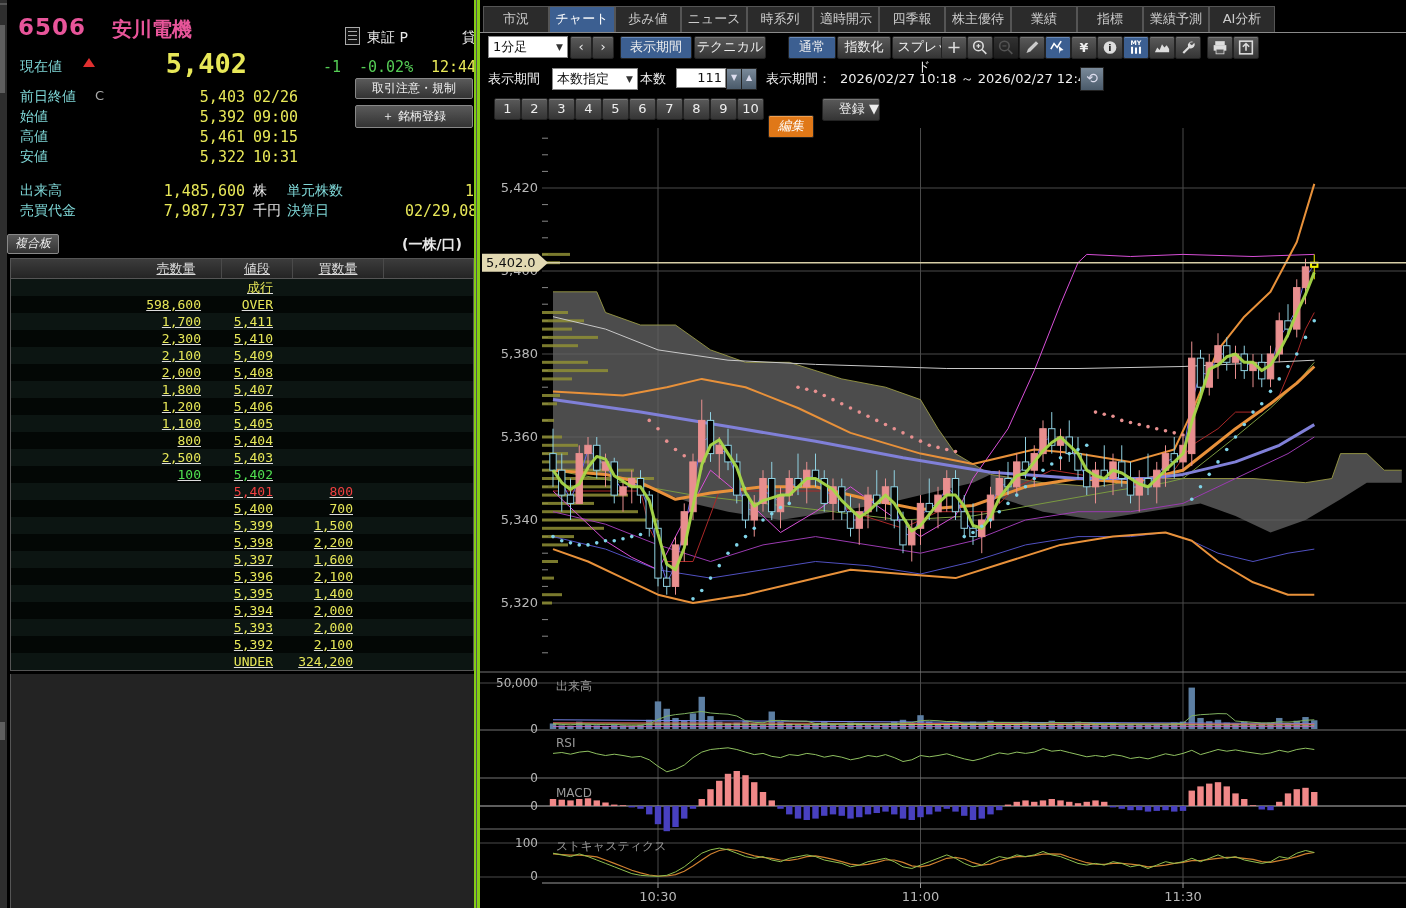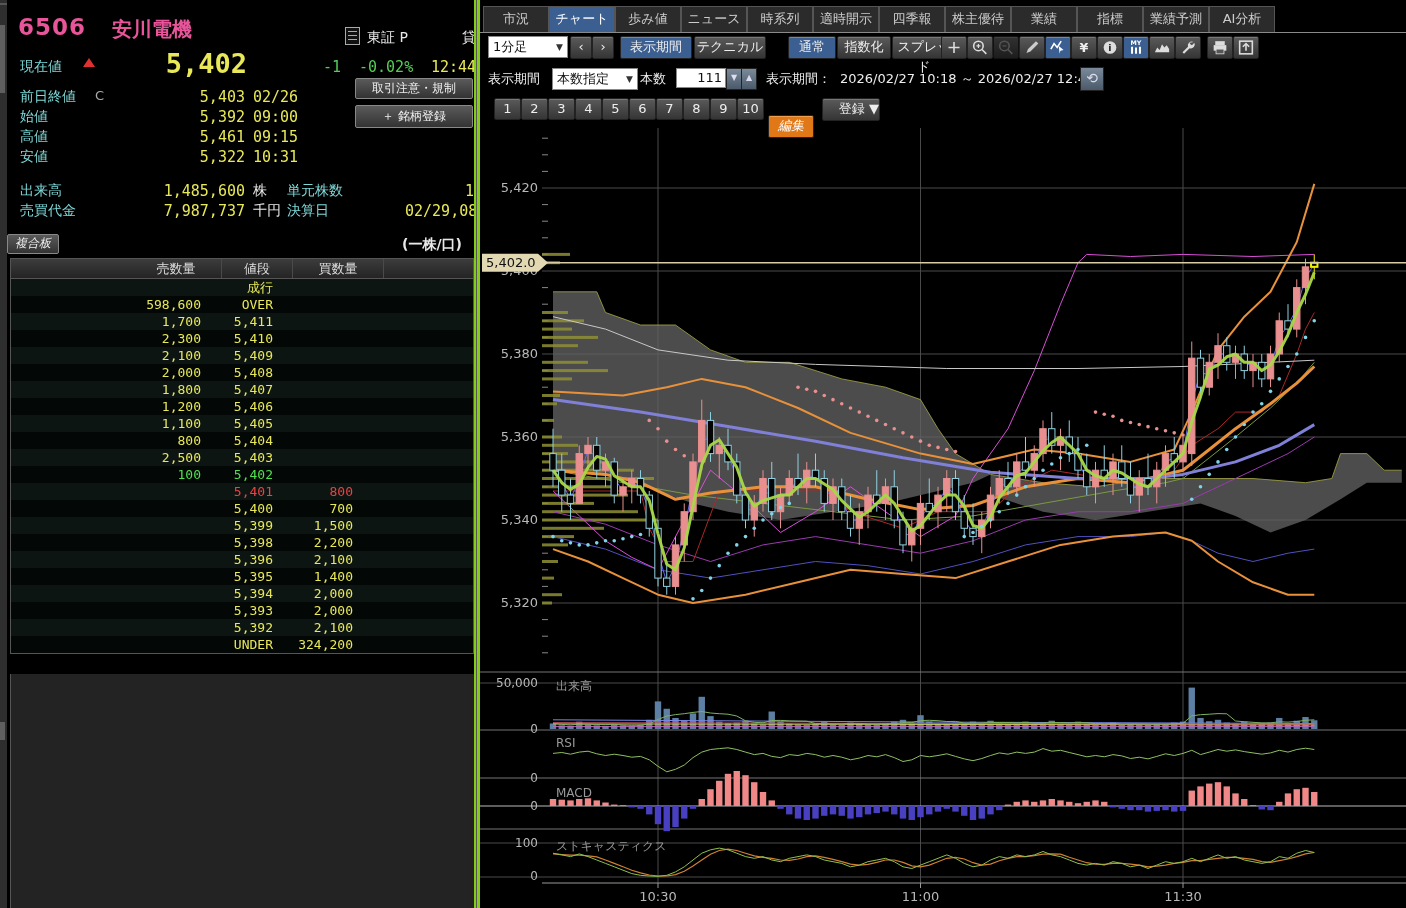--- a/index.html
+++ b/index.html
@@ -28,21 +28,21 @@
   .fld-label{font-size:14px;}
   .row-val{text-align:right;font-size:15px;}
   .btn{background:linear-gradient(#5a5a5a,#333);border:1px solid #888;color:#eee;
        font-size:12px;text-align:center;line-height:19px;border-radius:2px;cursor:pointer;}
   .big-price{font-size:27px;font-weight:bold;text-align:right;}
   .tri-up{width:0;height:0;border-left:6px solid transparent;border-right:6px solid transparent;
           border-bottom:9px solid #e03030;}
   .composite{left:0;top:234px;width:50px;height:18px;font-size:12px;line-height:17px;font-style:italic;}
   .unit-note{left:395px;top:236px;font-size:14px;font-weight:bold;}
   
-  .board{left:3px;top:258px;width:462px;border:1px solid #555;background:#000;font-size:13px;}
+  .board{left:3px;top:258px;width:462px;border:1px solid #555;background:#000;font-size:13px;text-decoration:underline;}
   .board-head{display:flex;height:19px;background:linear-gradient(#3c3c3c,#242424);
               border-bottom:1px solid #555;color:#ddd;}
   .board-head span{line-height:19px;text-align:center;}
   .bh-c0{width:120px;}.bh-c1{width:90px;}.bh-c2{width:70px;border-left:1px solid #4a4a4a;border-right:1px solid #4a4a4a;}
   .bh-c3{width:90px;}.bh-c4{flex:1;border-left:1px solid #4a4a4a;}
   .board-row{display:flex;height:17px;line-height:17px;font-family:"DejaVu Sans Mono","DejaVu Sans",monospace;}
   .board-row:nth-child(odd){background:#0c1512;}
   .board-row:nth-child(even){background:#030705;}
   .br-sell{width:190px;text-align:right;}
   .br-price{width:72px;text-align:right;}
@@ -214,20 +214,25 @@
           </div>
           <div class="board-row" style="color:#e8e858">
             <span class="br-sell"></span>
             <span class="br-price">5,399</span>
             <span class="br-buy">1,500</span>
           </div>
           <div class="board-row" style="color:#e8e858">
             <span class="br-sell"></span>
             <span class="br-price">5,398</span>
             <span class="br-buy">2,200</span>
+          </div>
+          <div class="board-row" style="color:#e8e858">
+            <span class="br-sell"></span>
+            <span class="br-price">5,397</span>
+            <span class="br-buy">1,600</span>
           </div>
           <div class="board-row" style="color:#e8e858">
             <span class="br-sell"></span>
             <span class="br-price">5,396</span>
             <span class="br-buy">2,100</span>
           </div>
           <div class="board-row" style="color:#e8e858">
             <span class="br-sell"></span>
             <span class="br-price">5,395</span>
             <span class="br-buy">1,400</span>

